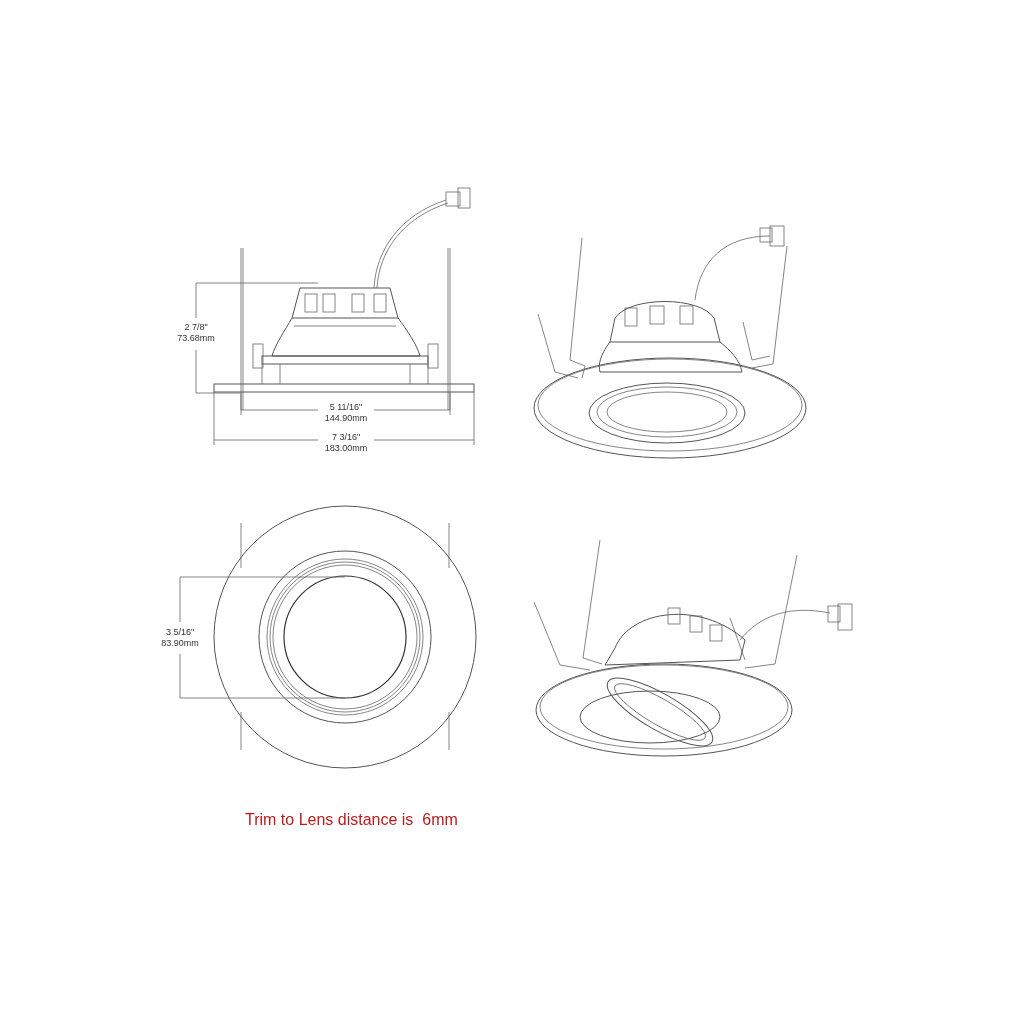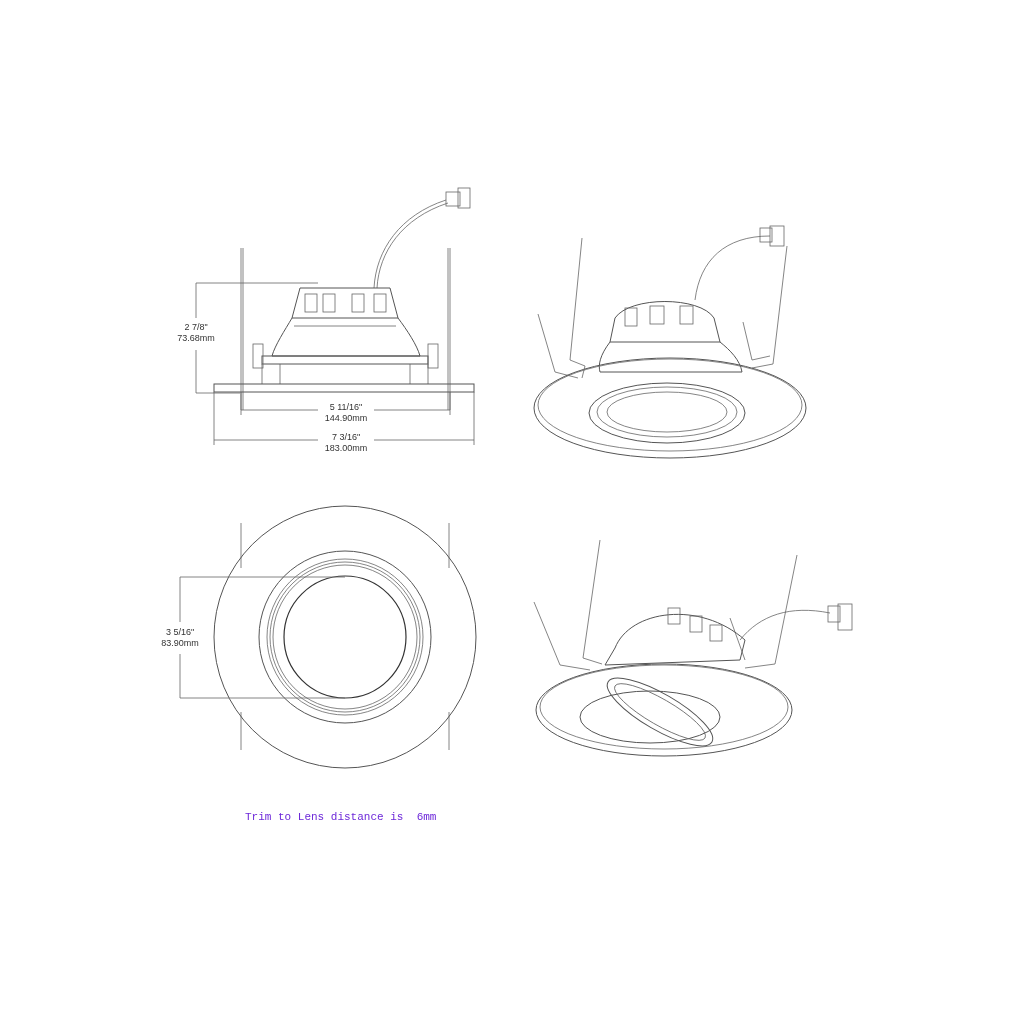--- a/index.html
+++ b/index.html
@@ -1,19 +1,19 @@
 <!DOCTYPE html>
 <html><head>
 <meta charset="utf-8">
 <style>
   html, body { margin: 0; padding: 0; background: #ffffff; }
   body { width: 1024px; height: 1024px; position: relative; overflow: hidden; font-family: "DejaVu Sans", sans-serif; }
   .canvas { position: absolute; left: 0; top: 0; width: 1024px; height: 1024px; }
   .dim-label { position: absolute; font-family: "Liberation Sans", sans-serif; font-size: 9px; color: #333; text-align: center; line-height: 11px; background: #fff; }
-  .note { position: absolute; left: 245px; top: 811px; font-family: Liberation Mono, monospace; font-size: 11px; color: #6d28d9; white-space: pre; }
+  .note { position: absolute; left: 245px; top: 811px; font-family: Liberation Sans, sans-serif; font-size: 16px; color: #b91c1c; white-space: pre; }
   svg .ln { stroke: #555; fill: none; stroke-width: 1; }
   svg .th { stroke: #666; fill: none; stroke-width: 0.8; }
   svg .dk { stroke: #333; fill: none; stroke-width: 1.2; }
   svg .dimln { stroke: #666; fill: none; stroke-width: 0.8; }
 </style>
 </head>
 <body>
 
 <div class="canvas">
 <svg width="1024" height="1024" viewBox="0 0 1024 1024" xmlns="http://www.w3.org/2000/svg">

